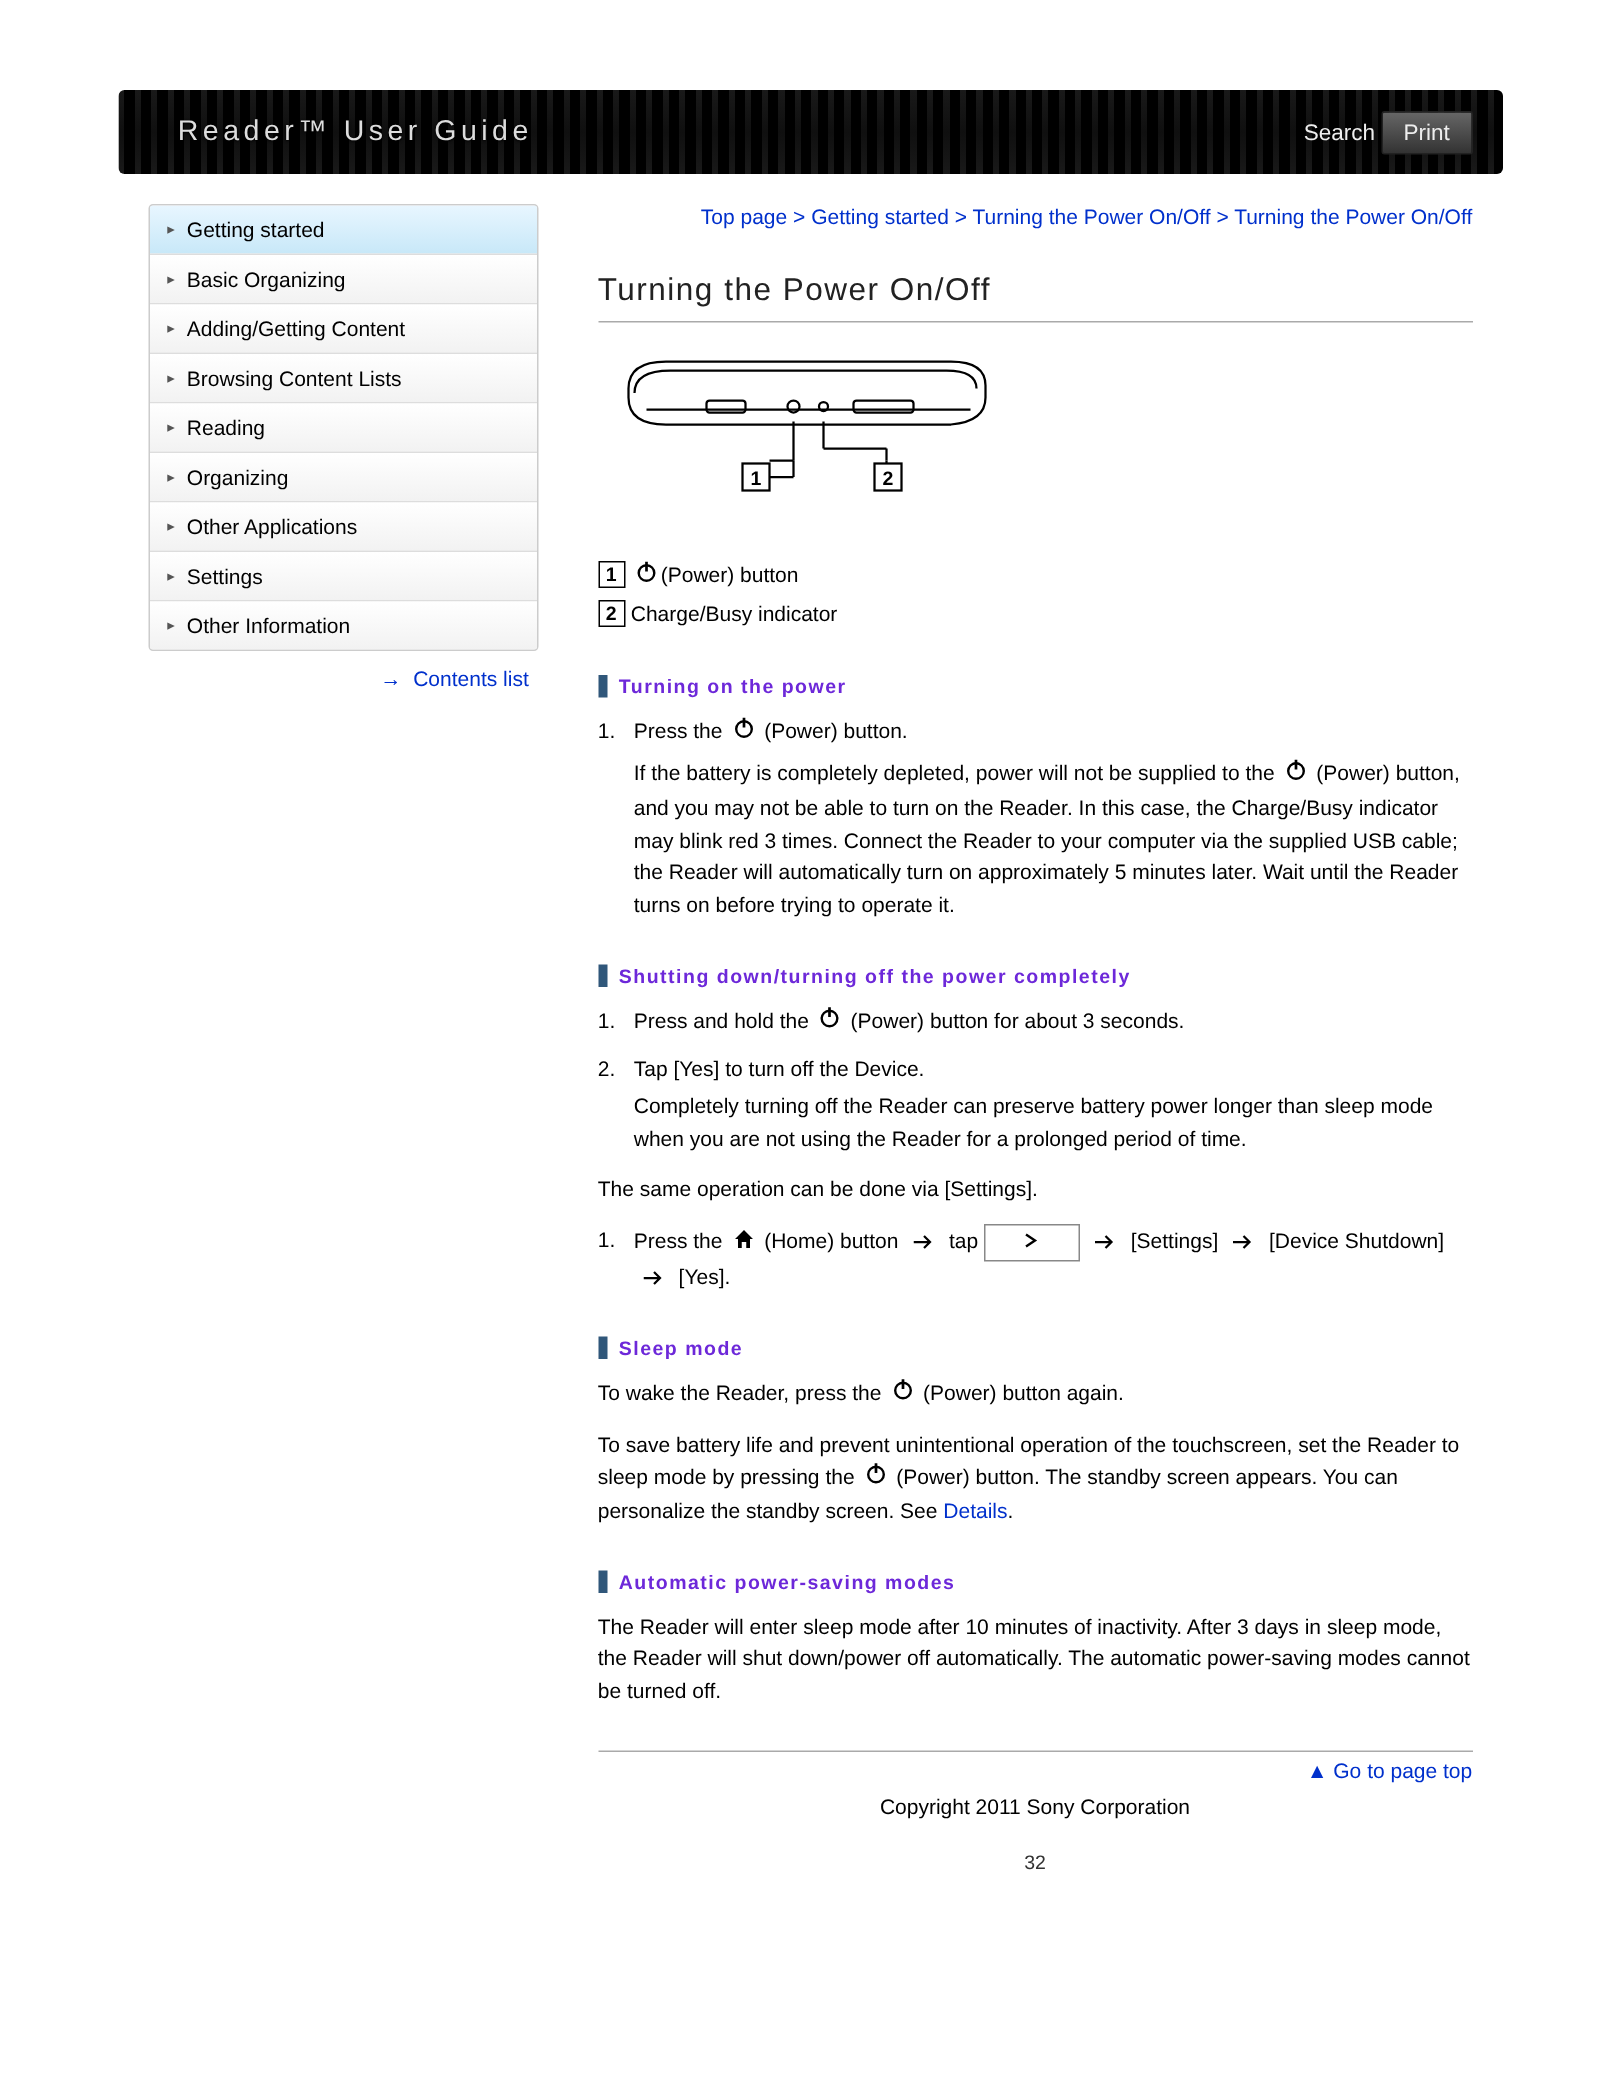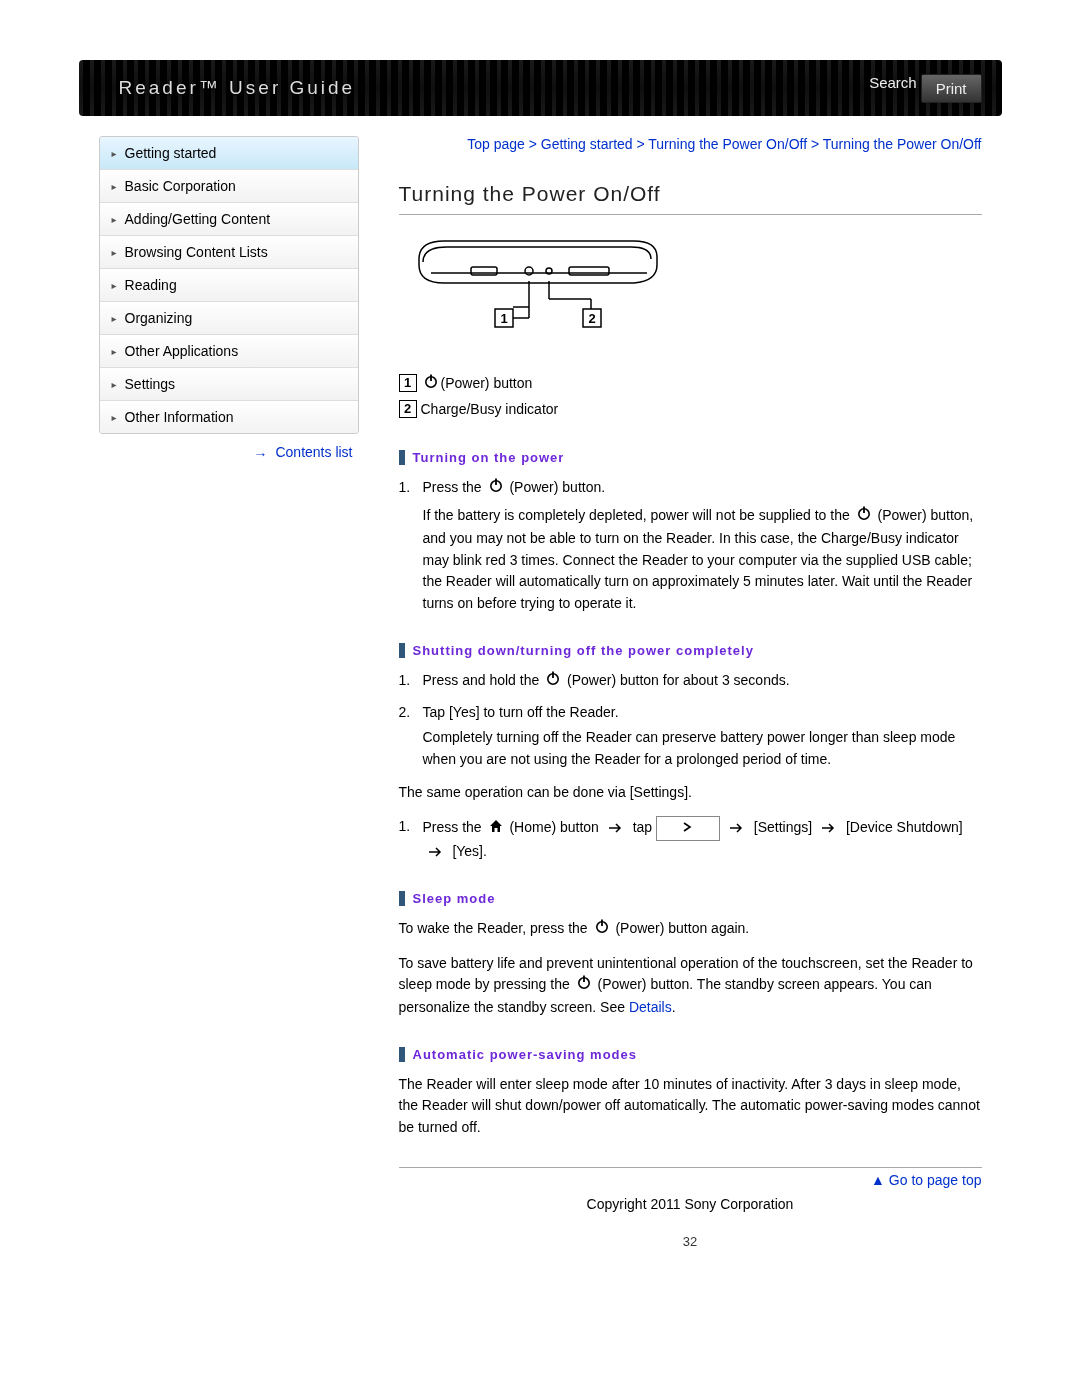--- a/index.html
+++ b/index.html
@@ -11,21 +11,21 @@
     background: linear-gradient(to bottom, #3a3a3a 0%, #000 50%, #3a3a3a 100%);
     background-image: repeating-linear-gradient(to right, #1a1a1a 0px, #1a1a1a 4px, #000 4px, #000 11px),
                       linear-gradient(to bottom, rgba(120,120,120,0.5) 0%, rgba(0,0,0,0.4) 50%, rgba(120,120,120,0.5) 100%);
     background-blend-mode: overlay;
     display: flex; align-items: center; justify-content: space-between;
     padding: 0 20px 0 40px;
     border-radius: 4px;
     margin: 0 10px;
   }
   .header-title { color: #ddd; font-size: 19px; letter-spacing: 3px; font-weight: normal; text-shadow: 0 1px 2px #000; }
-  .header-right { display: flex; }
+  .header-right { display: flex; align-items: center; }
   .search-label { color: #eee; font-size: 15px; margin-right: 4px; }
   .search-box { width: 0; height: 24px; border: none; background: transparent; }
   .print-btn {
     background: linear-gradient(to bottom, #666, #333);
     color: #eee; border: 1px solid #222; padding: 5px 14px; font-size: 15px; cursor: pointer;
     border-radius: 2px;
   }
   .layout { display: flex; margin: 20px 30px 0 30px; }
   .sidebar { width: 260px; flex-shrink: 0; }
   .nav {
@@ -86,21 +86,21 @@
 
   <div class="layout">
     <aside class="sidebar">
       <nav class="nav">
         <div class="nav-item active">
           <span class="nav-arrow">▸</span>
           <span>Getting started</span>
         </div>
         <div class="nav-item">
           <span class="nav-arrow">▸</span>
-          <span>Basic Corporation</span>
+          <span>Basic Organizing</span>
         </div>
         <div class="nav-item">
           <span class="nav-arrow">▸</span>
           <span>Adding/Getting Content</span>
         </div>
         <div class="nav-item">
           <span class="nav-arrow">▸</span>
           <span>Browsing Content Lists</span>
         </div>
         <div class="nav-item">
@@ -213,21 +213,21 @@
           <span class="num">1.</span>
           <span>Press and hold the </span>
           <span class="pwr-icon"><svg width="16" height="16" viewBox="0 0 16 16">
                 <circle cx="8" cy="9" r="5.2" fill="none" stroke="#000" stroke-width="1.6"></circle>
                 <line x1="8" y1="1.5" x2="8" y2="8" stroke="#000" stroke-width="1.8"></line>
               </svg></span>
           <span>(Power) button for about 3 seconds.</span>
         </li>
         <li>
           <span class="num">2.</span>
-          <span>Tap [Yes] to turn off the Reader.</span>
+          <span>Tap [Yes] to turn off the Device.</span>
           <div class="body-p" style="margin-top:4px;">Completely turning off the Reader can preserve battery power longer than sleep mode when you are not using the Reader for a prolonged period of time.</div>
         </li>
       </ol>
 
       <p class="body-p">The same operation can be done via [Settings].</p>
 
       <ol class="steps">
         <li>
           <span class="num">1.</span>
           <span>Press the </span>

